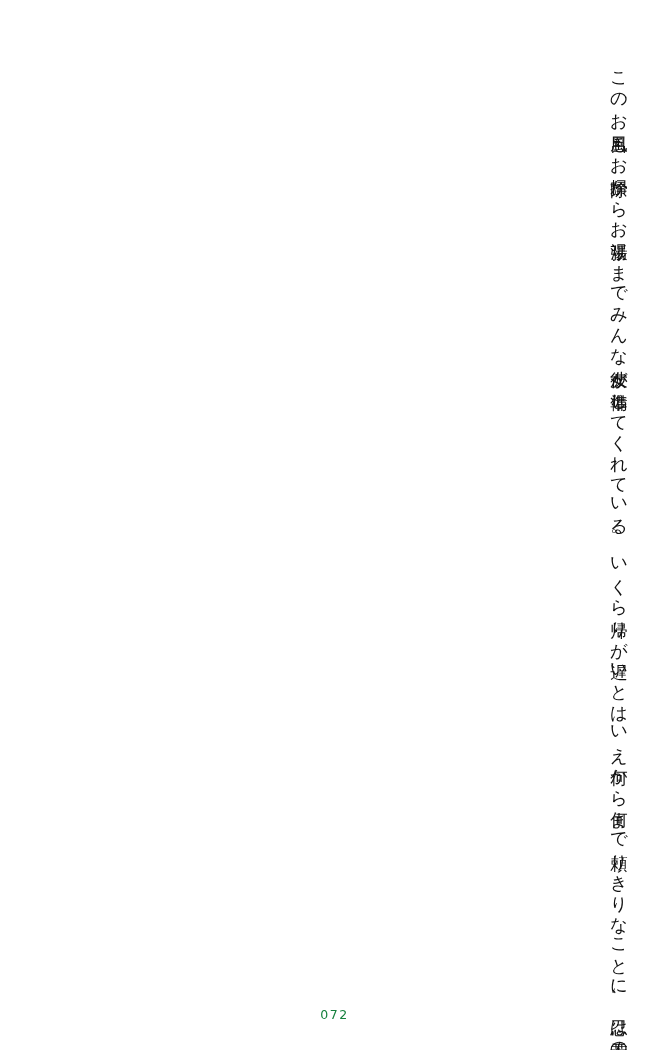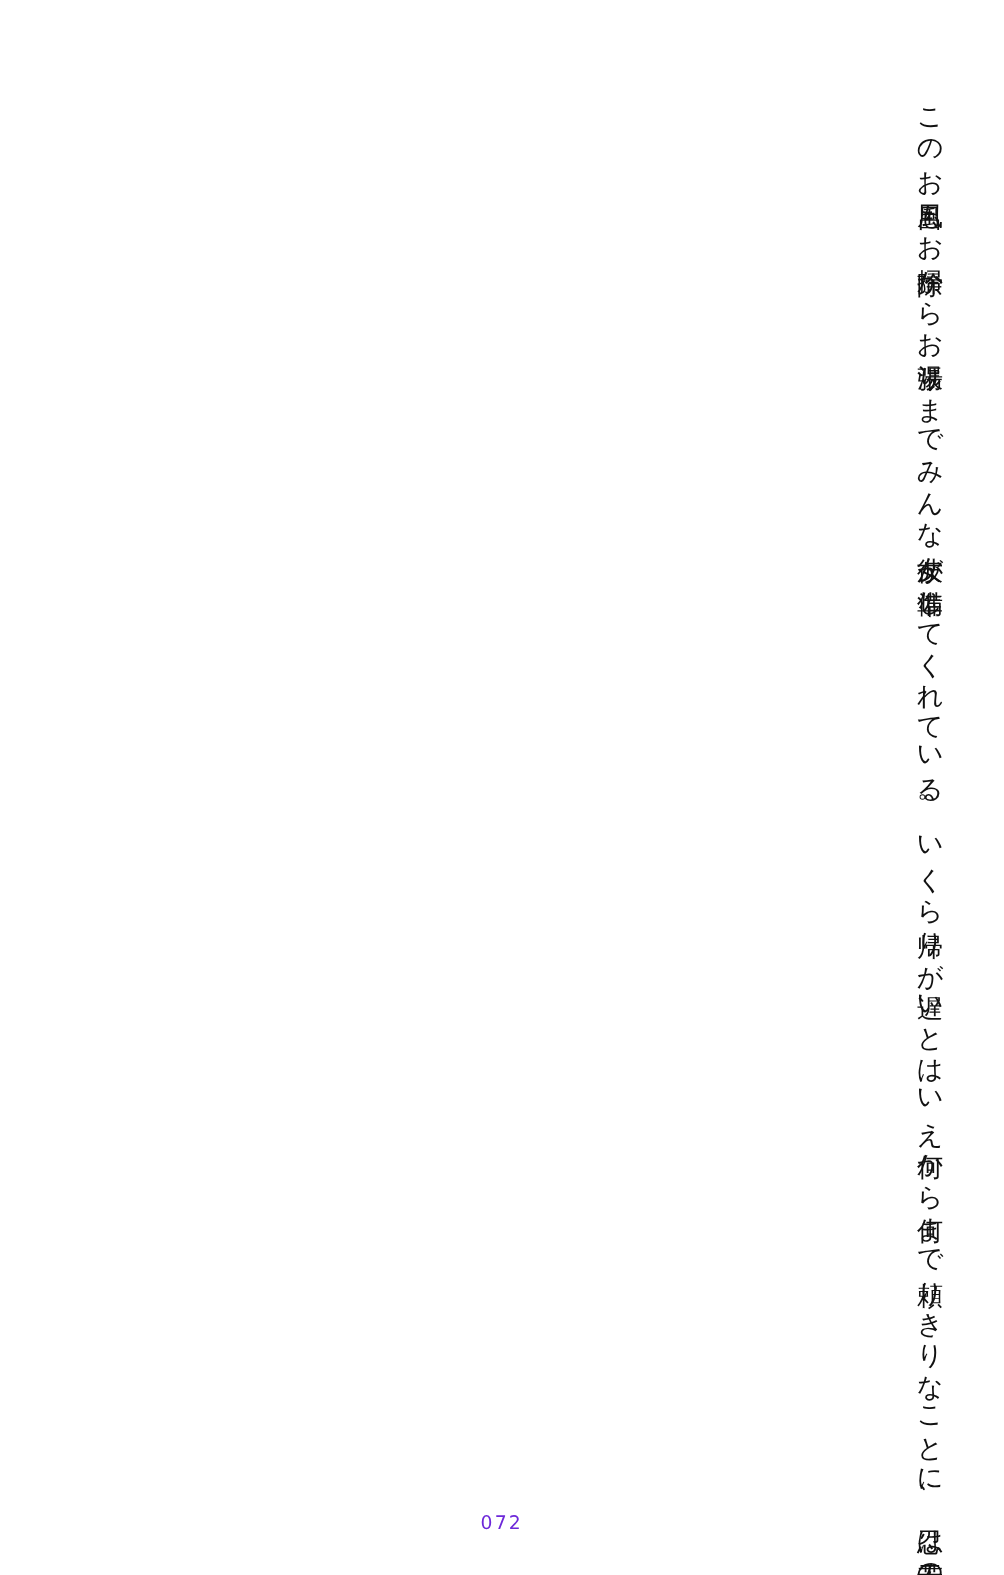--- a/index.html
+++ b/index.html
@@ -47,21 +47,21 @@
     letter-spacing: 0.055em;
   }
   .page-number {
     position: absolute;
     bottom: 28px;
     left: 0;
     right: 0;
     text-align: center;
     font-family: "DejaVu Sans", "Liberation Sans", sans-serif;
     font-size: 12.5px;
-    color: #6d28d9;
+    color: #15803d;
     letter-spacing: 0.12em;
   }
   .footer-mark {
     position: absolute;
     bottom: 8px;
     left: 0;
     right: 0;
     text-align: center;
     font-family: "DejaVu Sans", "Liberation Sans", sans-serif;
     font-size: 10px;

